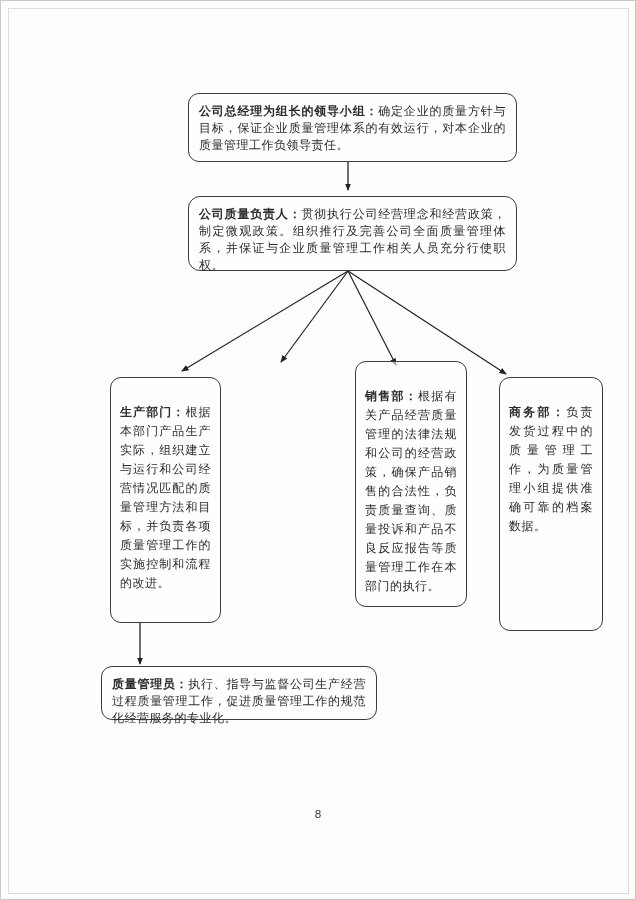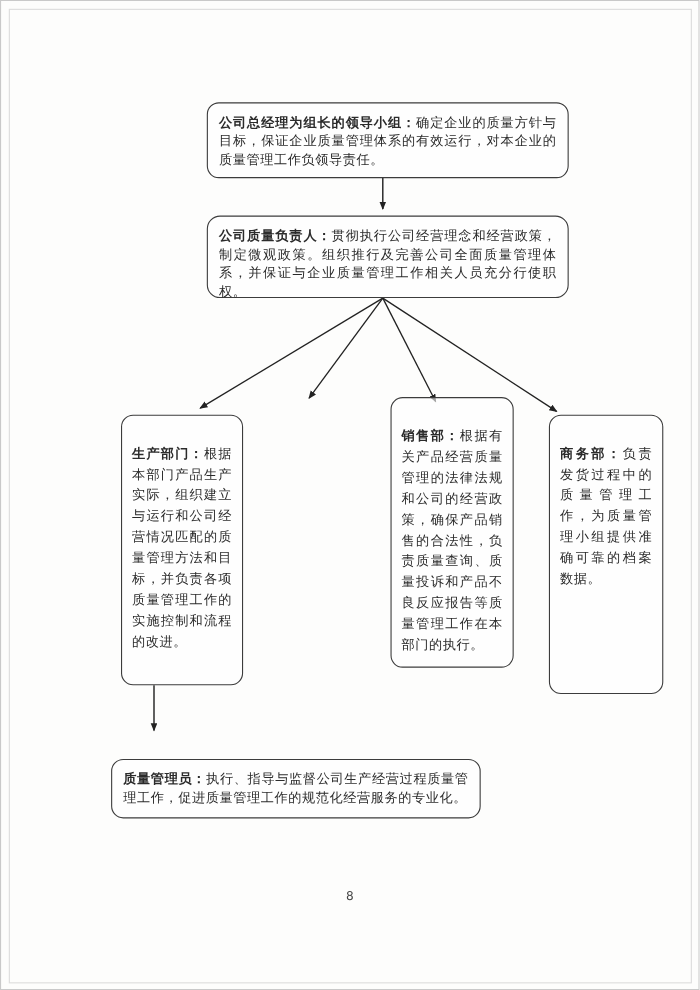--- a/index.html
+++ b/index.html
@@ -94,19 +94,19 @@
 
 
   <div class="box tall" style="left:355px; top:361px; width:112px; height:246px;">
     <span class="box-title">销售部：</span><span class="box-body">根据有关产品经营质量管理的法律法规和公司的经营政策，确保产品销售的合法性，负责质量查询、质量投诉和产品不良反应报告等质量管理工作在本部门的执行。</span>
   </div>
 
   <div class="box tall" style="left:475px; top:377px; width:104px; height:254px;margin-left:24px;">
     <span class="box-title">商务部：</span><span class="box-body">负责发货过程中的质量管理工作，为质量管理小组提供准确可靠的档案数据。</span>
   </div>
 
-  <div class="box wide" style="left:101px; top:690px; width:336px; height:54px;">
+  <div class="box wide" style="left:101px; top:666px; width:276px; height:54px;">
     <span class="box-title">质量管理员：</span><span class="box-body">执行、指导与监督公司生产经营过程质量管理工作，促进质量管理工作的规范化经营服务的专业化。</span>
   </div>
 
   <div class="page-number">8</div>
 
 </div>
 
 </body></html>

